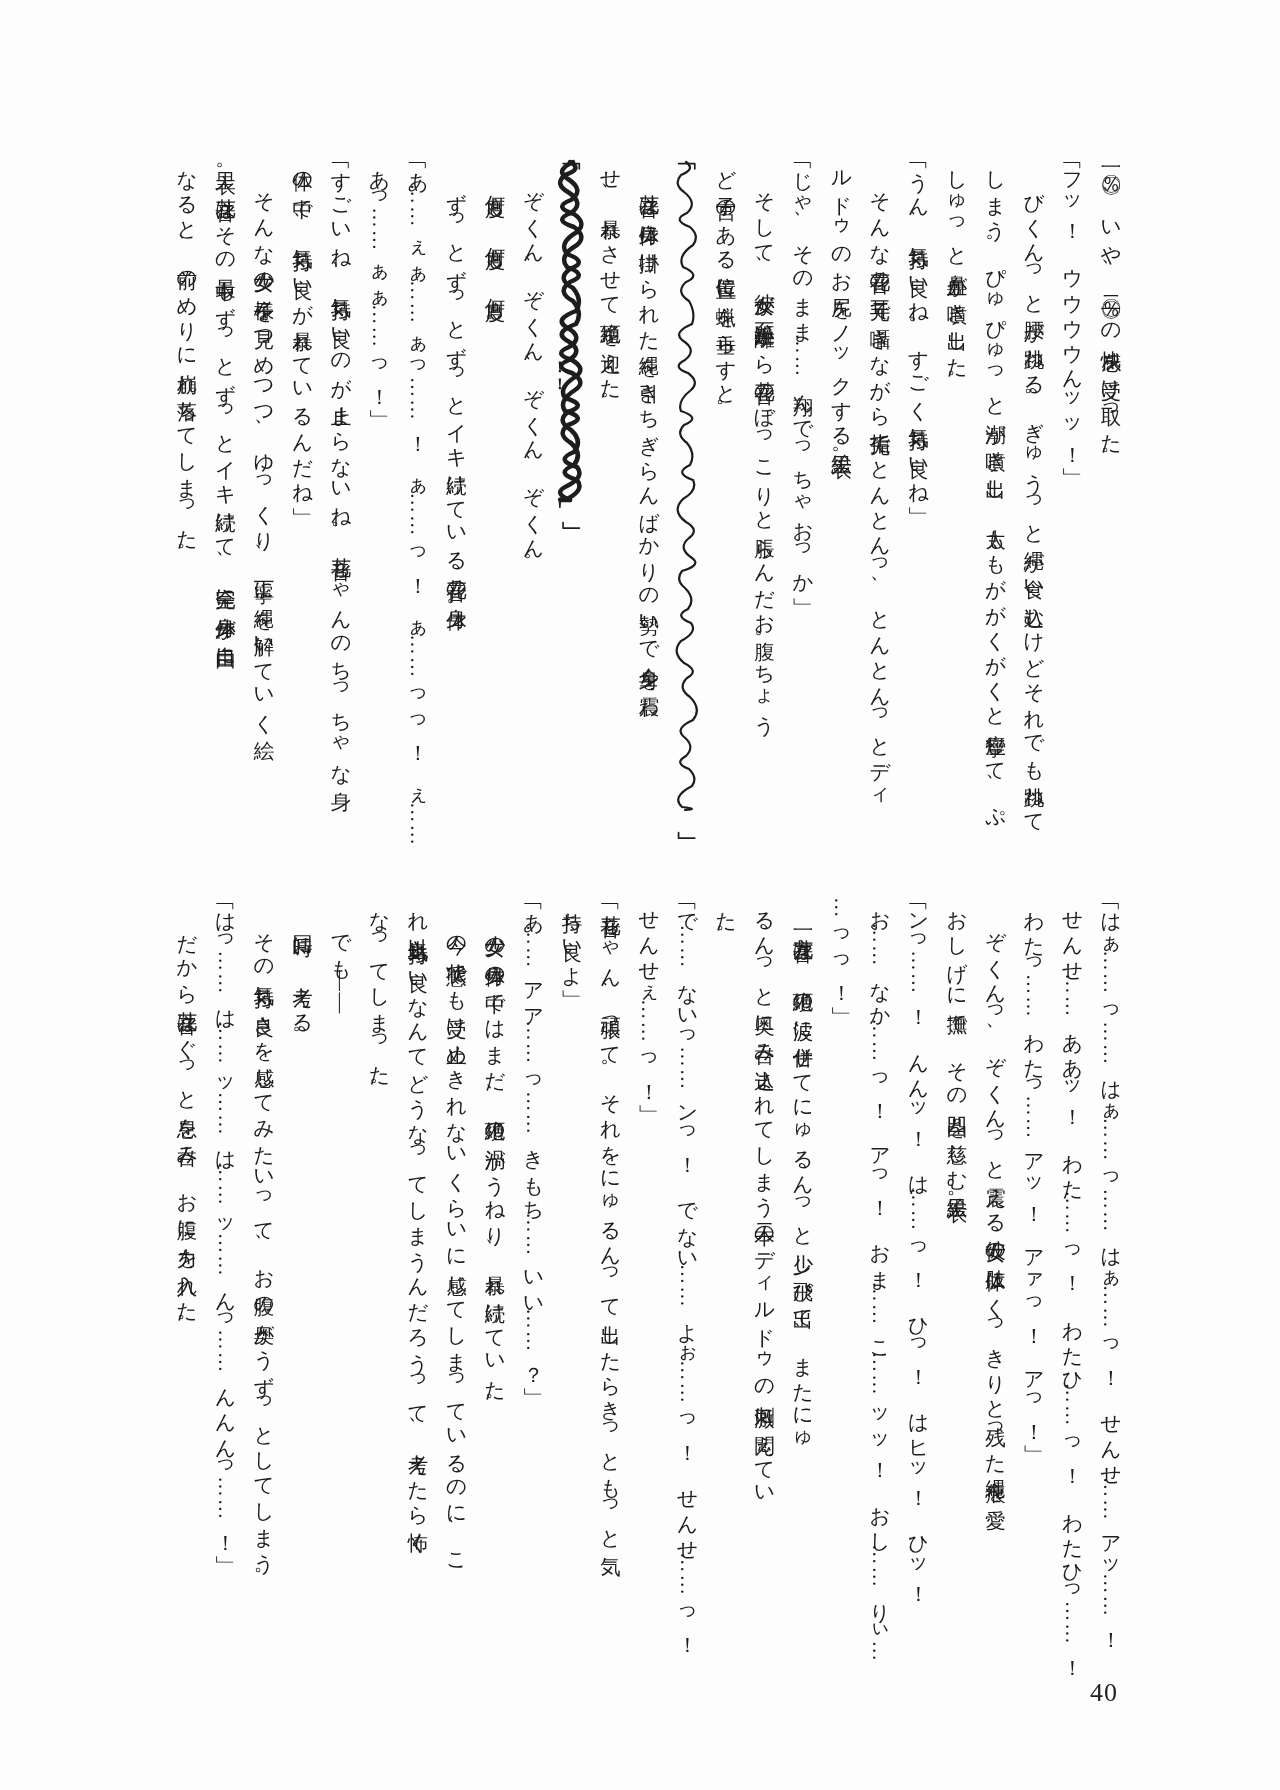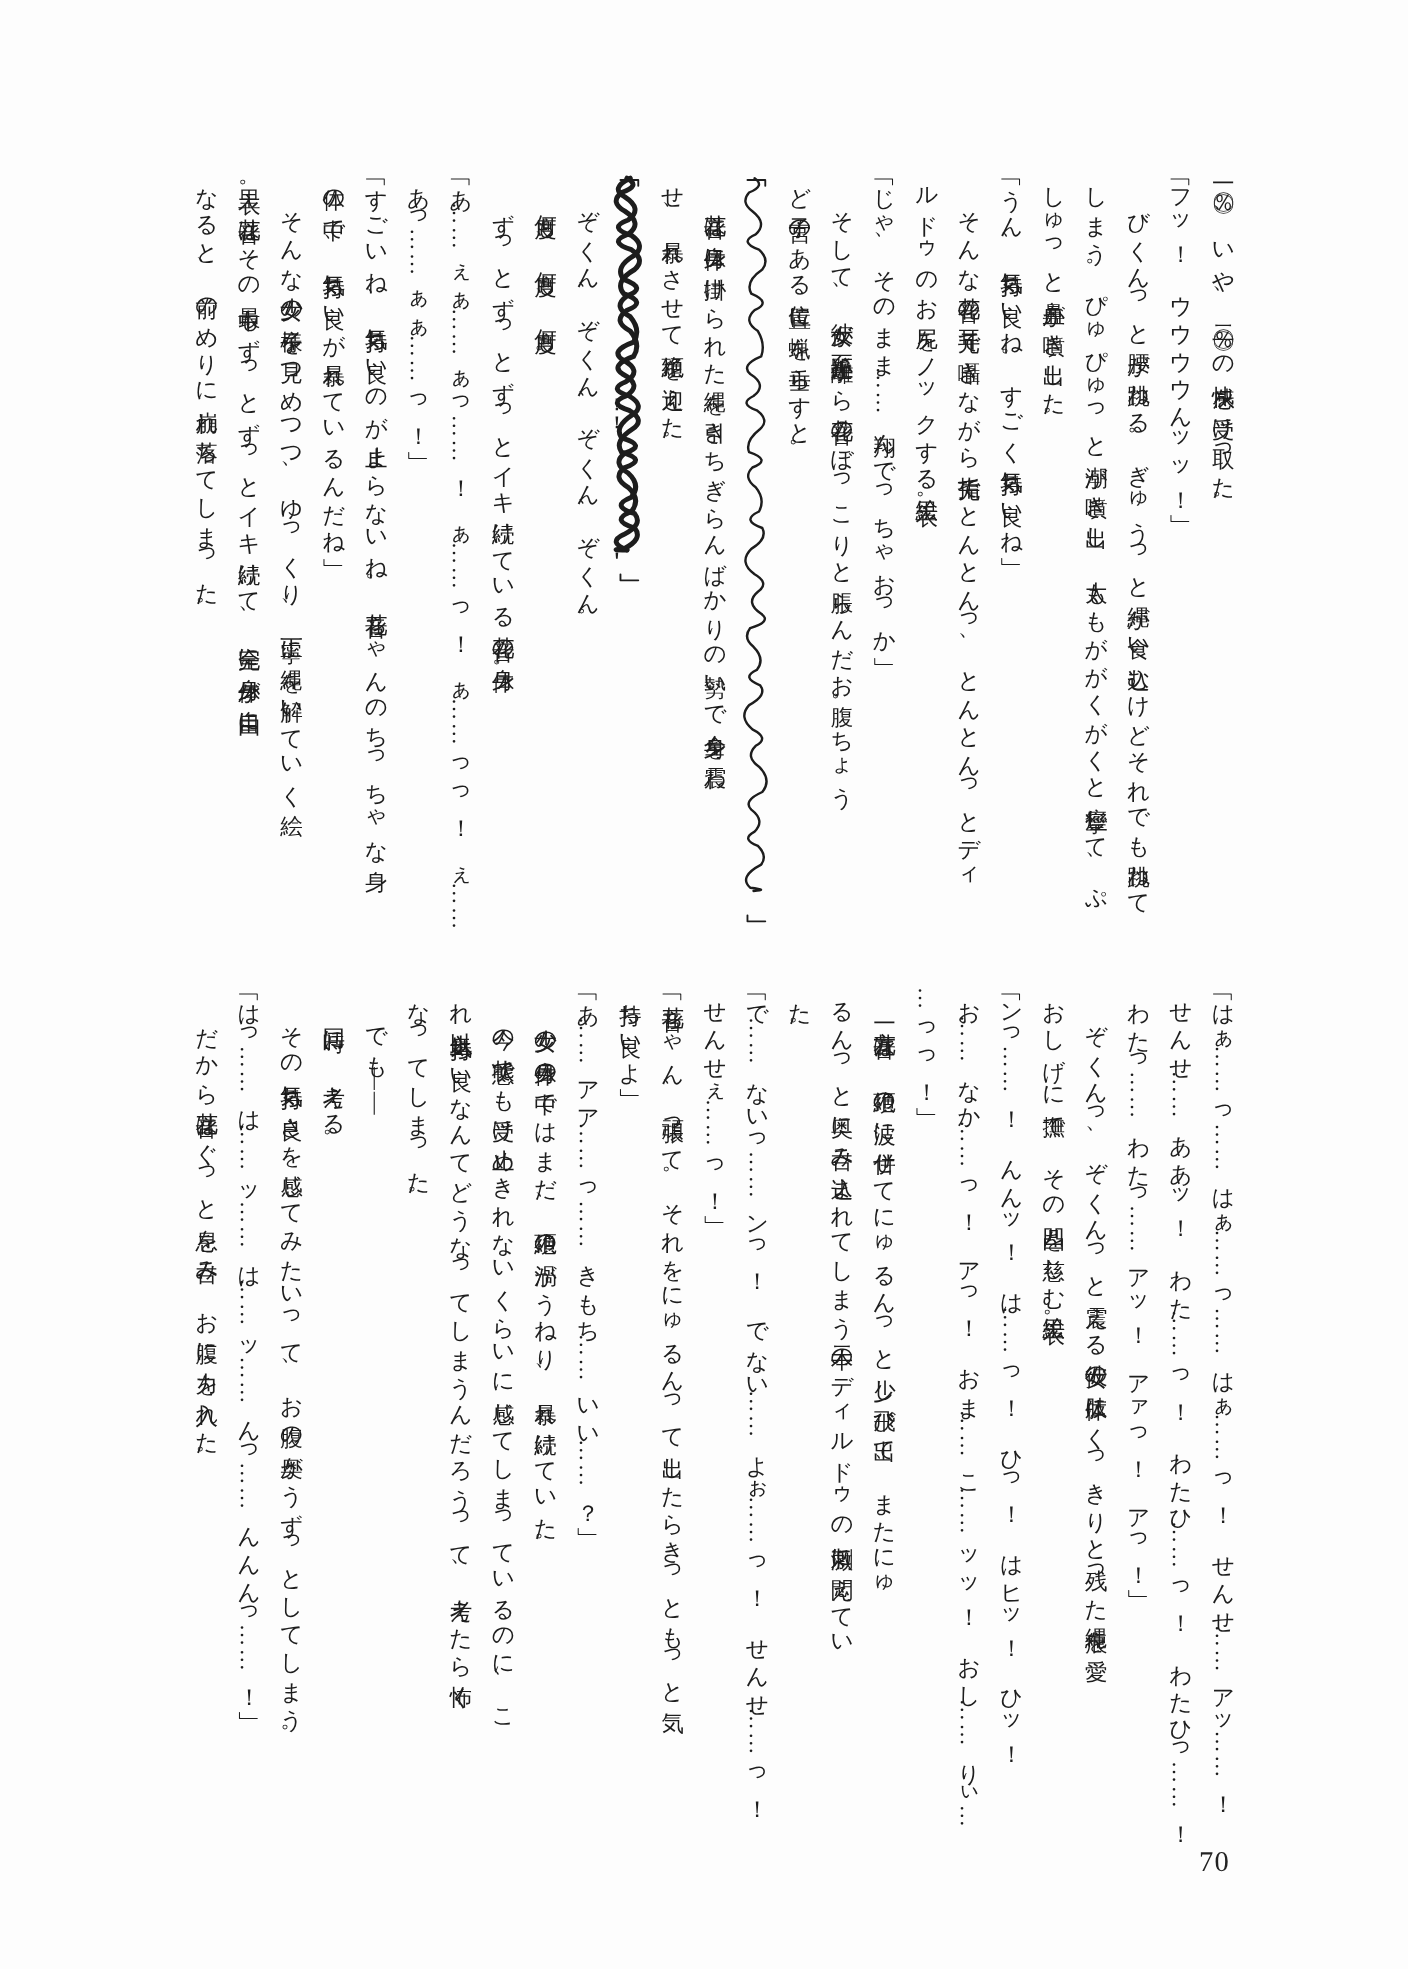--- a/index.html
+++ b/index.html
@@ -94,14 +94,14 @@
       <div class="col">　少女の身体の中ではまだ、絶頂の渦がうねり、暴れ続けていた。</div>
       <div class="col">　今の状態でも受け止めきれないくらいに感じてしまっているのに、こ</div>
       <div class="col">れ以上気持ち良いなんてどうなってしまうんだろうって、考えたら怖く</div>
       <div class="col">なってしまった。</div>
       <div class="col">　でも――</div>
       <div class="col">　同時に、考える。</div>
       <div class="col">　その気持ち良さを感じてみたいって、お腹の奥がうずっとしてしまう。</div>
       <div class="col">「はっ……は……ッ……は……ッ……んっ……んんんっ……！」</div>
       <div class="col">　だから花音はぐっと息を呑み、お腹に力を入れた。</div>
     </div>
-  <div class="page-number">70</div>
+  <div class="page-number">40</div>
 </div>
 
 </body></html>

